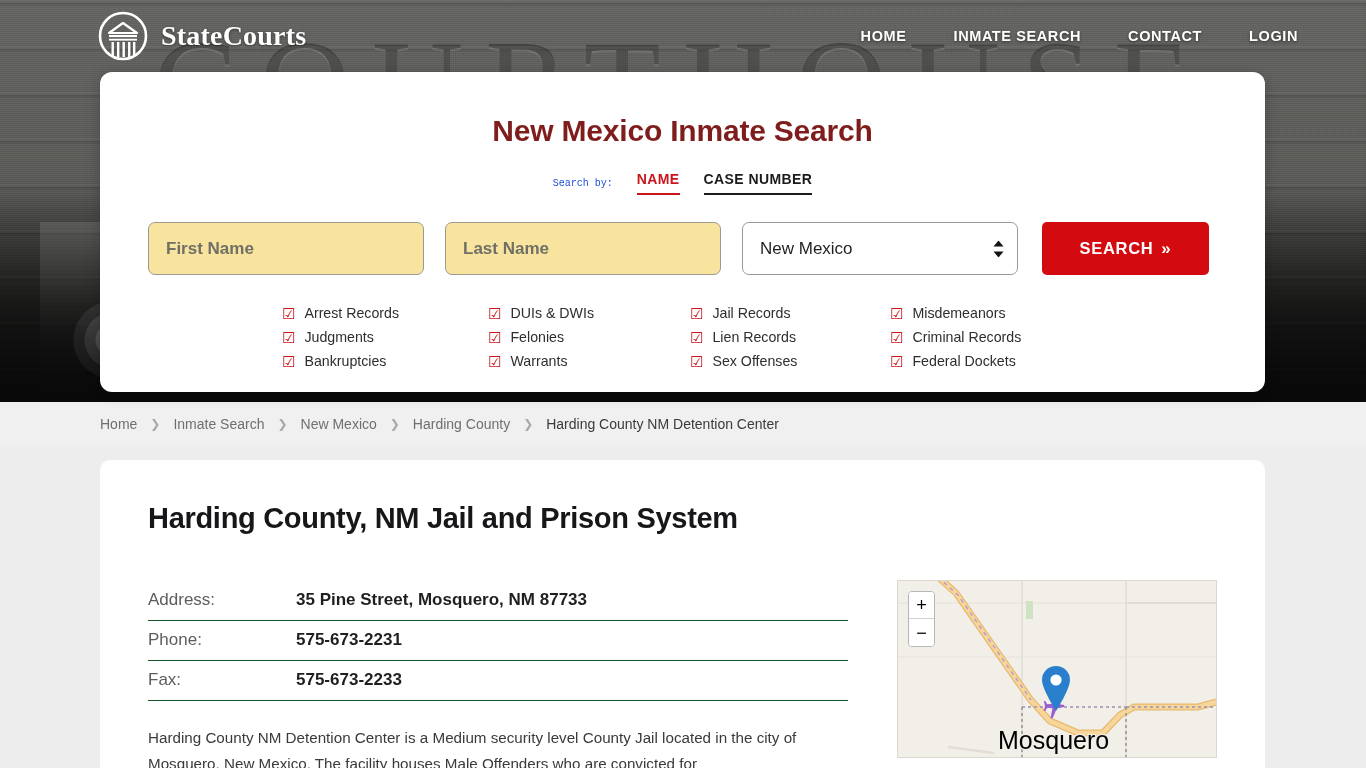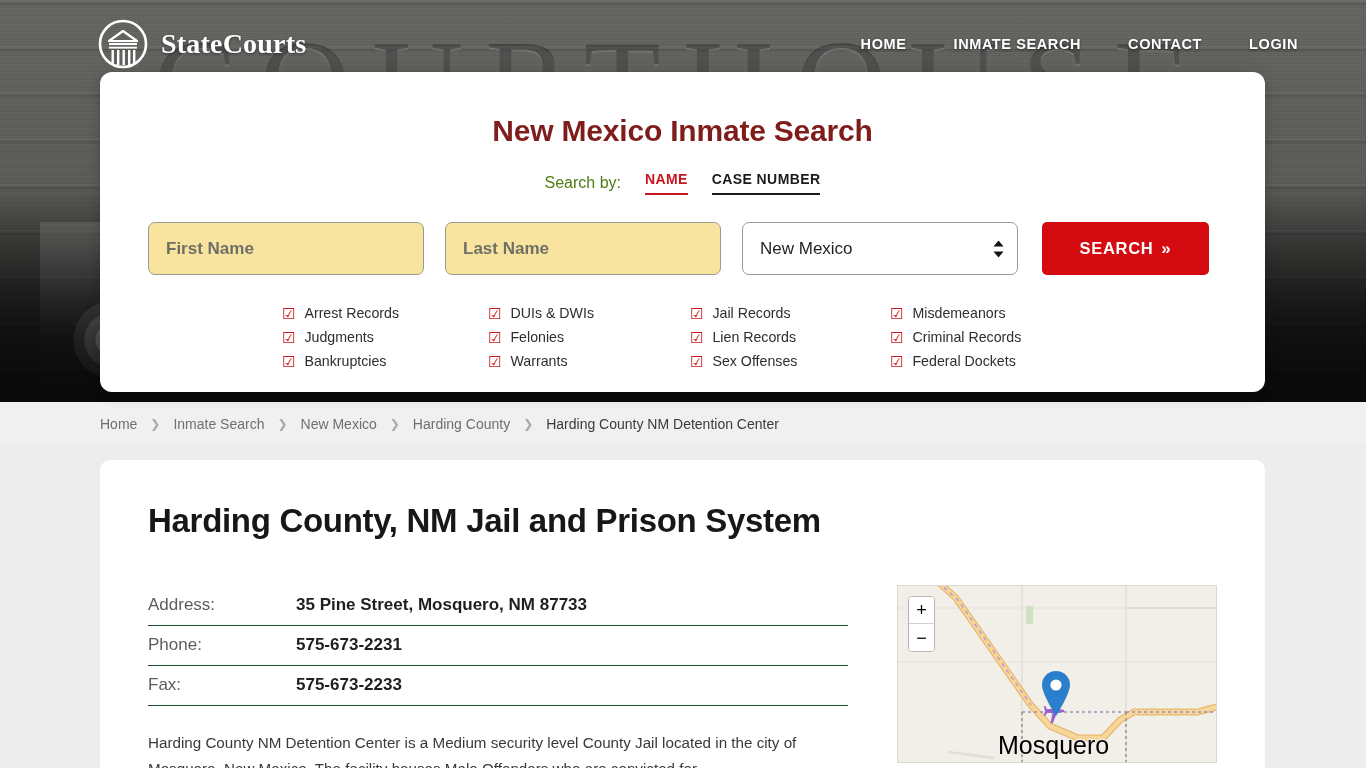--- a/index.html
+++ b/index.html
@@ -80,21 +80,21 @@
   }
   .hero-dark-slab {
     position: absolute;
     left: 0; bottom: 0; width: 1366px; height: 120px;
     background: linear-gradient(to bottom, rgba(0,0,0,0.0), rgba(10,10,10,0.72));
   }
 
   
   .site-header {
     position: absolute;
-    top: 8px; left: 0; width: 1366px; height: 72px;
+    top: 0; left: 0; width: 1366px; height: 72px;
     display: flex; align-items: center;
     padding: 0 68px 0 98px;
     z-index: 20;
   }
   .brand { display: flex; align-items: center; gap: 13px; }
   .brand-mark { width: 50px; height: 50px; display: block; }
   .brand-name {
     font-family: "Liberation Serif", serif;
     font-size: 28px;
     font-weight: 700;
@@ -137,22 +137,23 @@
     font-weight: 700;
     color: #7f1d1d;
     letter-spacing: -0.2px;
   }
   .search-by-row {
     display: flex; align-items: center; justify-content: center;
     gap: 24px;
     margin-top: 23px;
   }
   .search-by-label {
-    font-size: 16px;
-    color: #4d7c0f;
+    font-size: 10px;
+    color: #1d4ed8;
+    font-family: Liberation Mono, monospace;
   }
   .tab {
     font-size: 14px;
     font-weight: 700;
     letter-spacing: 0.4px;
     padding-bottom: 6px;
     cursor: pointer;
   }
   .tab.active { color: #c9151b; border-bottom: 2.5px solid #c9151b; }
   .tab.inactive { color: #1b1b1b; border-bottom: 2.5px solid #1b1b1b; }
@@ -245,21 +246,21 @@
   .content-card {
     position: absolute;
     top: 460px; left: 100px;
     width: 1165px; height: 308px;
     background: #ffffff;
     border-radius: 10px 10px 0 0;
     padding: 42px 48px 0 48px;
   }
   .page-title {
     margin: 0;
-    font-size: 33px;
+    font-size: 29px;
     font-weight: 700;
     color: #17171a;
     letter-spacing: -0.3px;
   }
   .body-flex { display: flex; margin-top: 45px; }
   .info-col { width: 700px; }
   .info-table { width: 700px; border-collapse: collapse; }
   .info-table td {
     padding: 9px 0 10px 0;
     border-bottom: 1px solid #14532d;

